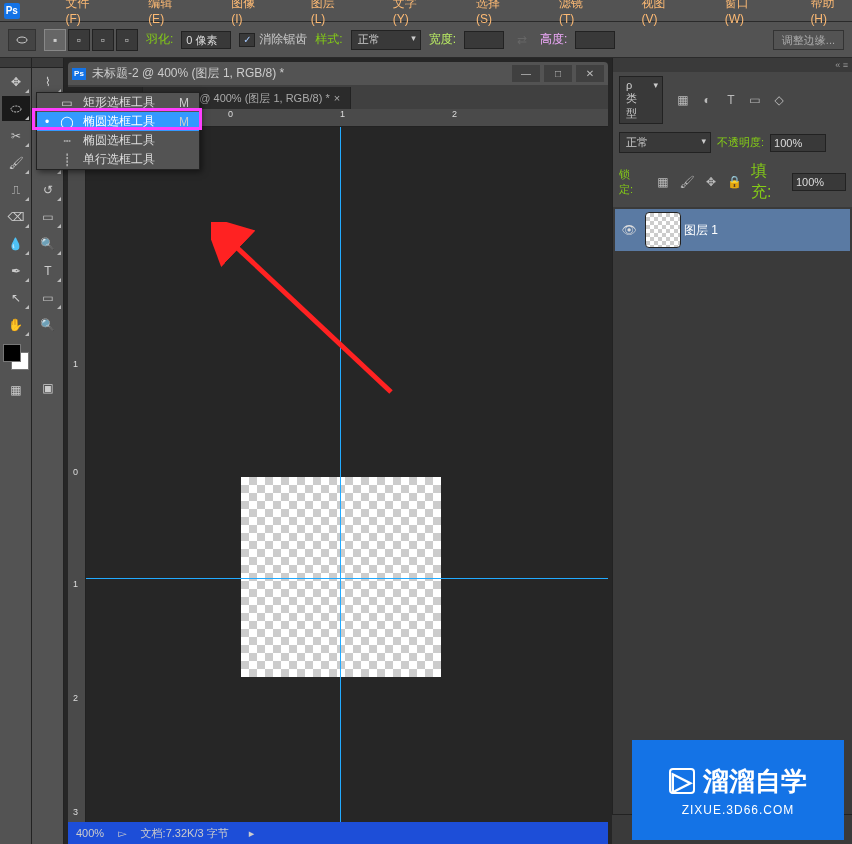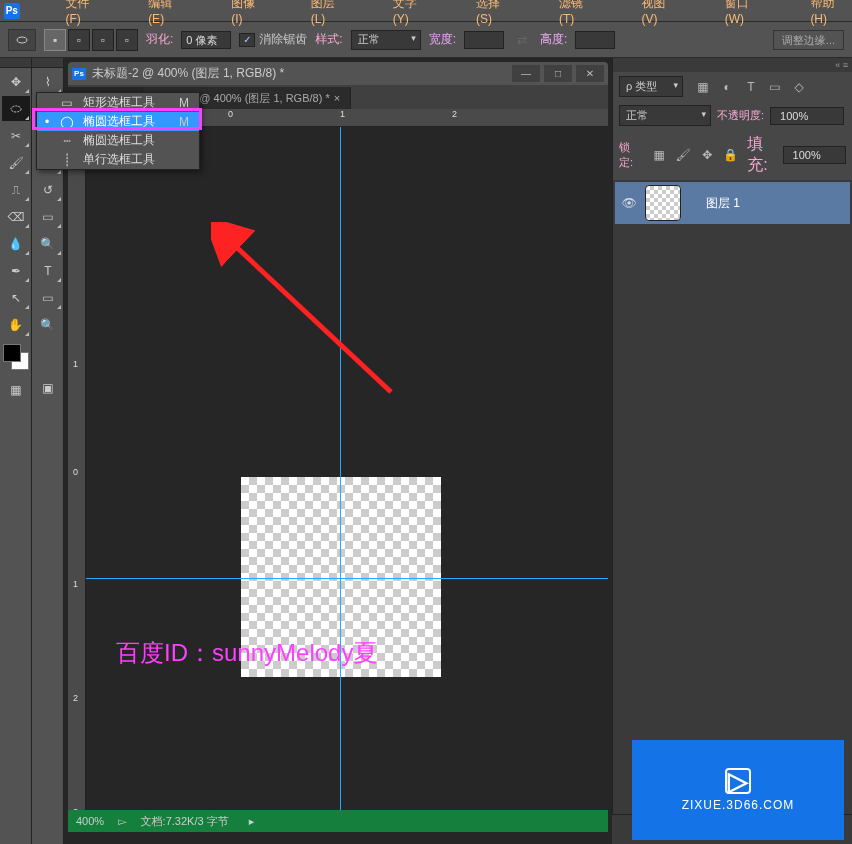--- a/index.html
+++ b/index.html
@@ -5,21 +5,21 @@
 * { margin:0; padding:0; box-sizing:border-box; font-family:"Microsoft YaHei",Arial,sans-serif; }
 body { background:#535353; width:852px; height:844px; overflow:hidden; font-size:12px; color:#ccc; position:relative; }
 .menubar { background:#535353; height:22px; display:flex; align-items:center; padding:0 4px; gap:4px; border-bottom:1px solid #2a2a2a; }
 .menubar .ps-logo { width:20px; height:16px; background:#1473e6; color:#fff; font-weight:bold; font-size:10px; display:flex; align-items:center; justify-content:center; border-radius:2px; }
 .menubar .menu-item { padding:2px 6px; cursor:default; color:#fdba74; font-size:12px;margin-left:36px; }
 .options-bar { background:#535353; height:36px; display:flex; align-items:center; padding:4px 8px; gap:8px; border-bottom:1px solid #2a2a2a; }
 .tool-preset { width:28px; height:22px; border:1px solid #333; background:#444; display:flex; align-items:center; justify-content:center; }
 .sel-mode-group { display:flex; gap:2px; }
 .sel-mode { width:22px; height:22px; background:#3a3a3a; border:1px solid #222; display:flex; align-items:center; justify-content:center; }
 .sel-mode.active { background:#666; border-color:#888; }
-.opt-label { color:#f9a8d4; font-size:12px; }
+.opt-label { color:#84cc16; font-size:12px; }
 .opt-input { background:#393939; border:1px solid #222; color:#ddd; padding:1px 4px; width:50px; height:18px; font-size:11px; }
 .opt-check { display:flex; align-items:center; gap:4px; }
 .opt-check .cb { width:16px; height:14px; border:1px solid #222; background:#393939; display:flex; align-items:center; justify-content:center; color:#a5c9ff; font-size:10px; }
 .opt-drop { background:#393939; border:1px solid #222; padding:1px 18px 1px 6px; height:20px; position:relative; min-width:70px; font-size:11px; }
 .opt-drop::after { content:"▾"; position:absolute; right:4px; top:2px; font-size:9px; }
 .opt-btn { background:#535353; border:1px solid #333; padding:2px 8px; height:20px; color:#aaa; font-size:11px; }
 .opt-icon { width:20px; height:20px; display:flex; align-items:center; justify-content:center; color:#666; }
 .main { display:flex; height:calc(100% - 22px - 36px); }
 .tools-col { width:32px; background:#535353; border-right:1px solid #222; display:flex; flex-direction:column; }
 .tools-tab { height:10px; background:#3a3a3a; border-bottom:1px solid #222; }
@@ -45,37 +45,37 @@
 .ruler-corner { position:absolute; top:0; left:0; width:18px; height:18px; background:#4a4a4a; border-right:1px solid #222; border-bottom:1px solid #222; }
 .ruler-tick { position:absolute; color:#ddd; font-size:9px; }
 .canvas-inner { position:absolute; top:18px; left:18px; right:0; bottom:0; }
 .checker { position:absolute; top:350px; left:155px; width:200px; height:200px;
 background-image:linear-gradient(45deg,#ccc 25%,transparent 25%),linear-gradient(-45deg,#ccc 25%,transparent 25%),linear-gradient(45deg,transparent 75%,#ccc 75%),linear-gradient(-45deg,transparent 75%,#ccc 75%);
 background-size:16px 16px; background-position:0 0,0 8px,8px -8px,-8px 0; background-color:#fff; }
 .guide-v { position:absolute; top:0; bottom:0; width:1px; background:#2af; left:254px; }
 .guide-h { position:absolute; left:0; right:0; height:1px; background:#2af; top:451px; }
 .watermark { position:absolute; top:510px; left:30px; color:#ff3fff; font-size:24px; font-weight:500; }
 .arrow-svg { position:absolute; top:95px; left:125px; pointer-events:none; }
-.status-bar { height:22px; background:#15803d; display:flex; align-items:center; padding:0 8px; gap:14px; margin:0 4px 12px 4px; font-size:11px; color:#ccc; }
+.status-bar { height:22px; background:#1d4ed8; display:flex; align-items:center; padding:0 8px; gap:14px; margin:0 4px 0 4px; font-size:11px; color:#ccc; }
 .right-panel { width:240px; background:#474747; border-left:1px solid #222; display:flex; flex-direction:column; }
 .panel-collapse-bar { height:14px; background:#3a3a3a; display:flex; align-items:center; justify-content:flex-end; padding:0 4px; font-size:9px; color:#999; }
 .panel-tabs { display:flex; background:#343434; border-bottom:1px solid #222; height:22px; }
 .panel-tab { padding:4px 10px; color:#888; font-size:11px; }
 .panel-tab.active { background:#474747; color:#ddd; }
 .panel-row { display:flex; align-items:center; gap:6px; padding:4px 6px; }
 .panel-drop { background:#393939; border:1px solid #222; padding:2px 18px 2px 6px; position:relative; font-size:11px; flex-shrink:0; }
 .panel-drop::after { content:"▾"; position:absolute; right:4px; top:3px; font-size:9px; }
 .filter-icons { display:flex; gap:4px; margin-left:4px; }
 .fi { width:20px; height:16px; display:flex; align-items:center; justify-content:center; color:#bbb; font-size:12px; }
-.spin-input { background:#393939; border:1px solid #222; color:#ddd; width:74px; height:18px; font-size:11px; padding:1px 9px; display:flex; align-items:center; }
+.spin-input { background:#393939; border:1px solid #222; color:#ddd; width:56px; height:18px; font-size:11px; padding:1px 3px; display:flex; align-items:center; }
 .layer-list { flex:1; background:#3a3a3a; overflow:auto; }
 .layer-item { display:flex; align-items:center; background:#5a7aa3; height:42px; margin:2px; border:1px solid #5a7aa3; }
 .layer-eye { width:26px; text-align:center; color:#ddd; }
 .layer-thumb { width:36px; height:36px; margin:3px; background-image:linear-gradient(45deg,#ccc 25%,transparent 25%),linear-gradient(-45deg,#ccc 25%,transparent 25%),linear-gradient(45deg,transparent 75%,#ccc 75%),linear-gradient(-45deg,transparent 75%,#ccc 75%); background-size:8px 8px; background-position:0 0,0 4px,4px -4px,-4px 0; background-color:#fff; border:1px solid #222; border-radius:4px; }
-.layer-name { color:#fff; font-size:12px; margin-left:22px; }
+.layer-name { color:#fff; font-size:12px; margin-left:0; }
 .fly-menu { position:absolute; top:92px; left:36px; background:#535353; border:1px solid #222; box-shadow:2px 2px 6px rgba(0,0,0,.5); z-index:50; }
 .fly-item { display:flex; align-items:center; padding:3px 10px 3px 6px; gap:8px; color:#ddd; height:19px; font-size:12px; }
 .fly-item .fi-bullet { width:8px; text-align:center; }
 .fly-item .fi-icon { width:16px; text-align:center; }
 .fly-item .fi-key { margin-left:auto; padding-left:16px; color:#ccc; }
 .fly-item.hover { background:#3399ff; color:#fff; }
 .fly-highlight { position:absolute; top:108px; left:32px; width:170px; height:22px; border:3px solid #ff3fff; z-index:60; pointer-events:none; }
 .brand-overlay { position:absolute; right:8px; bottom:4px; width:212px; height:100px; display:flex; flex-direction:column; align-items:center; justify-content:center; background:#1473e6; color:#fff; z-index:70; }
 .brand-overlay .b1 { font-size:26px; font-weight:600; display:flex; align-items:center; gap:8px; }
 .brand-overlay .pbtn { width:26px; height:26px; border:2px solid #fff; border-radius:4px; display:flex; align-items:center; justify-content:center; }
@@ -113,21 +113,21 @@
     <div class="sel-mode">▫</div>
   </div>
   <span class="opt-label">羽化:</span>
   <div class="opt-input">0 像素</div>
   <div class="opt-check">
       <div class="cb">✓</div>
       <span>消除锯齿</span>
     </div>
   <span class="opt-label">样式:</span>
   <div class="opt-drop">正常</div>
-  <span class="opt-label" style="color:#f0abfc">宽度:</span>
+  <span class="opt-label" style="color:#bef264">宽度:</span>
   <div class="opt-input" style="width:40px"></div>
   <span class="opt-icon">⇄</span>
   <span class="opt-label" style="color:#f0abfc">高度:</span>
   <div class="opt-input" style="width:40px"></div>
   <div style="flex:1"></div>
   <div class="opt-btn">调整边缘...</div>
 </div>
 
 <div class="main">
 
@@ -203,21 +203,20 @@
         <span class="ruler-tick" style="top:232px;left:5px">1</span>
         <span class="ruler-tick" style="top:340px;left:5px">0</span>
         <span class="ruler-tick" style="top:452px;left:5px">1</span>
         <span class="ruler-tick" style="top:566px;left:5px">2</span>
         <span class="ruler-tick" style="top:680px;left:5px">3</span>
       </div>
       <div class="canvas-inner">
         <div class="checker"></div>
         <div class="guide-v"></div>
         <div class="guide-h"></div>
-        <div class="watermark">百度ID：sunnyMelody夏</div>
         <svg class="arrow-svg" width="200" height="200">
           <defs>
               <marker id="ah" markerWidth="12" markerHeight="12" refX="2" refY="5" orient="auto">
                 <polygon points="0,0 10,5 0,10" fill="#ff2222"></polygon>
               </marker>
             </defs>
           <line x1="180" y1="170" x2="20" y2="20" stroke="#ff2222" stroke-width="5" marker-end="url(#ah)"></line>
         </svg>
       </div>
     </div>
@@ -225,21 +224,21 @@
       <span>400%</span>
       <span>▻</span>
       <span>文档:7.32K/3 字节</span>
       <span style="margin-left:6px">▸</span>
     </div>
   </div>
 
   <div class="right-panel">
     <div class="panel-collapse-bar">« ≡</div>
     <div class="panel-row">
-      <div class="panel-drop" style="width:64px">ρ 类型</div>
+      <div class="panel-drop" style="width:44px">ρ 类型</div>
       <div class="filter-icons">
         <div class="fi">▦</div>
         <div class="fi">◐</div>
         <div class="fi">T</div>
         <div class="fi">▭</div>
         <div class="fi">◇</div>
       </div>
     </div>
     <div class="panel-row">
       <div class="panel-drop" style="width:92px">正常</div>
@@ -302,15 +301,16 @@
   <span>▢</span>
   <span>◐</span>
   <span>📁</span>
   <span>▤</span>
   <span>🗑</span>
 </div>
 
 <div class="brand-overlay">
   <div class="b1">
       <span class="pbtn">▷</span>
+      <span>溜溜自学</span>
     </div>
   <div class="b2">ZIXUE.3D66.COM</div>
 </div>
 
 </body></html>

